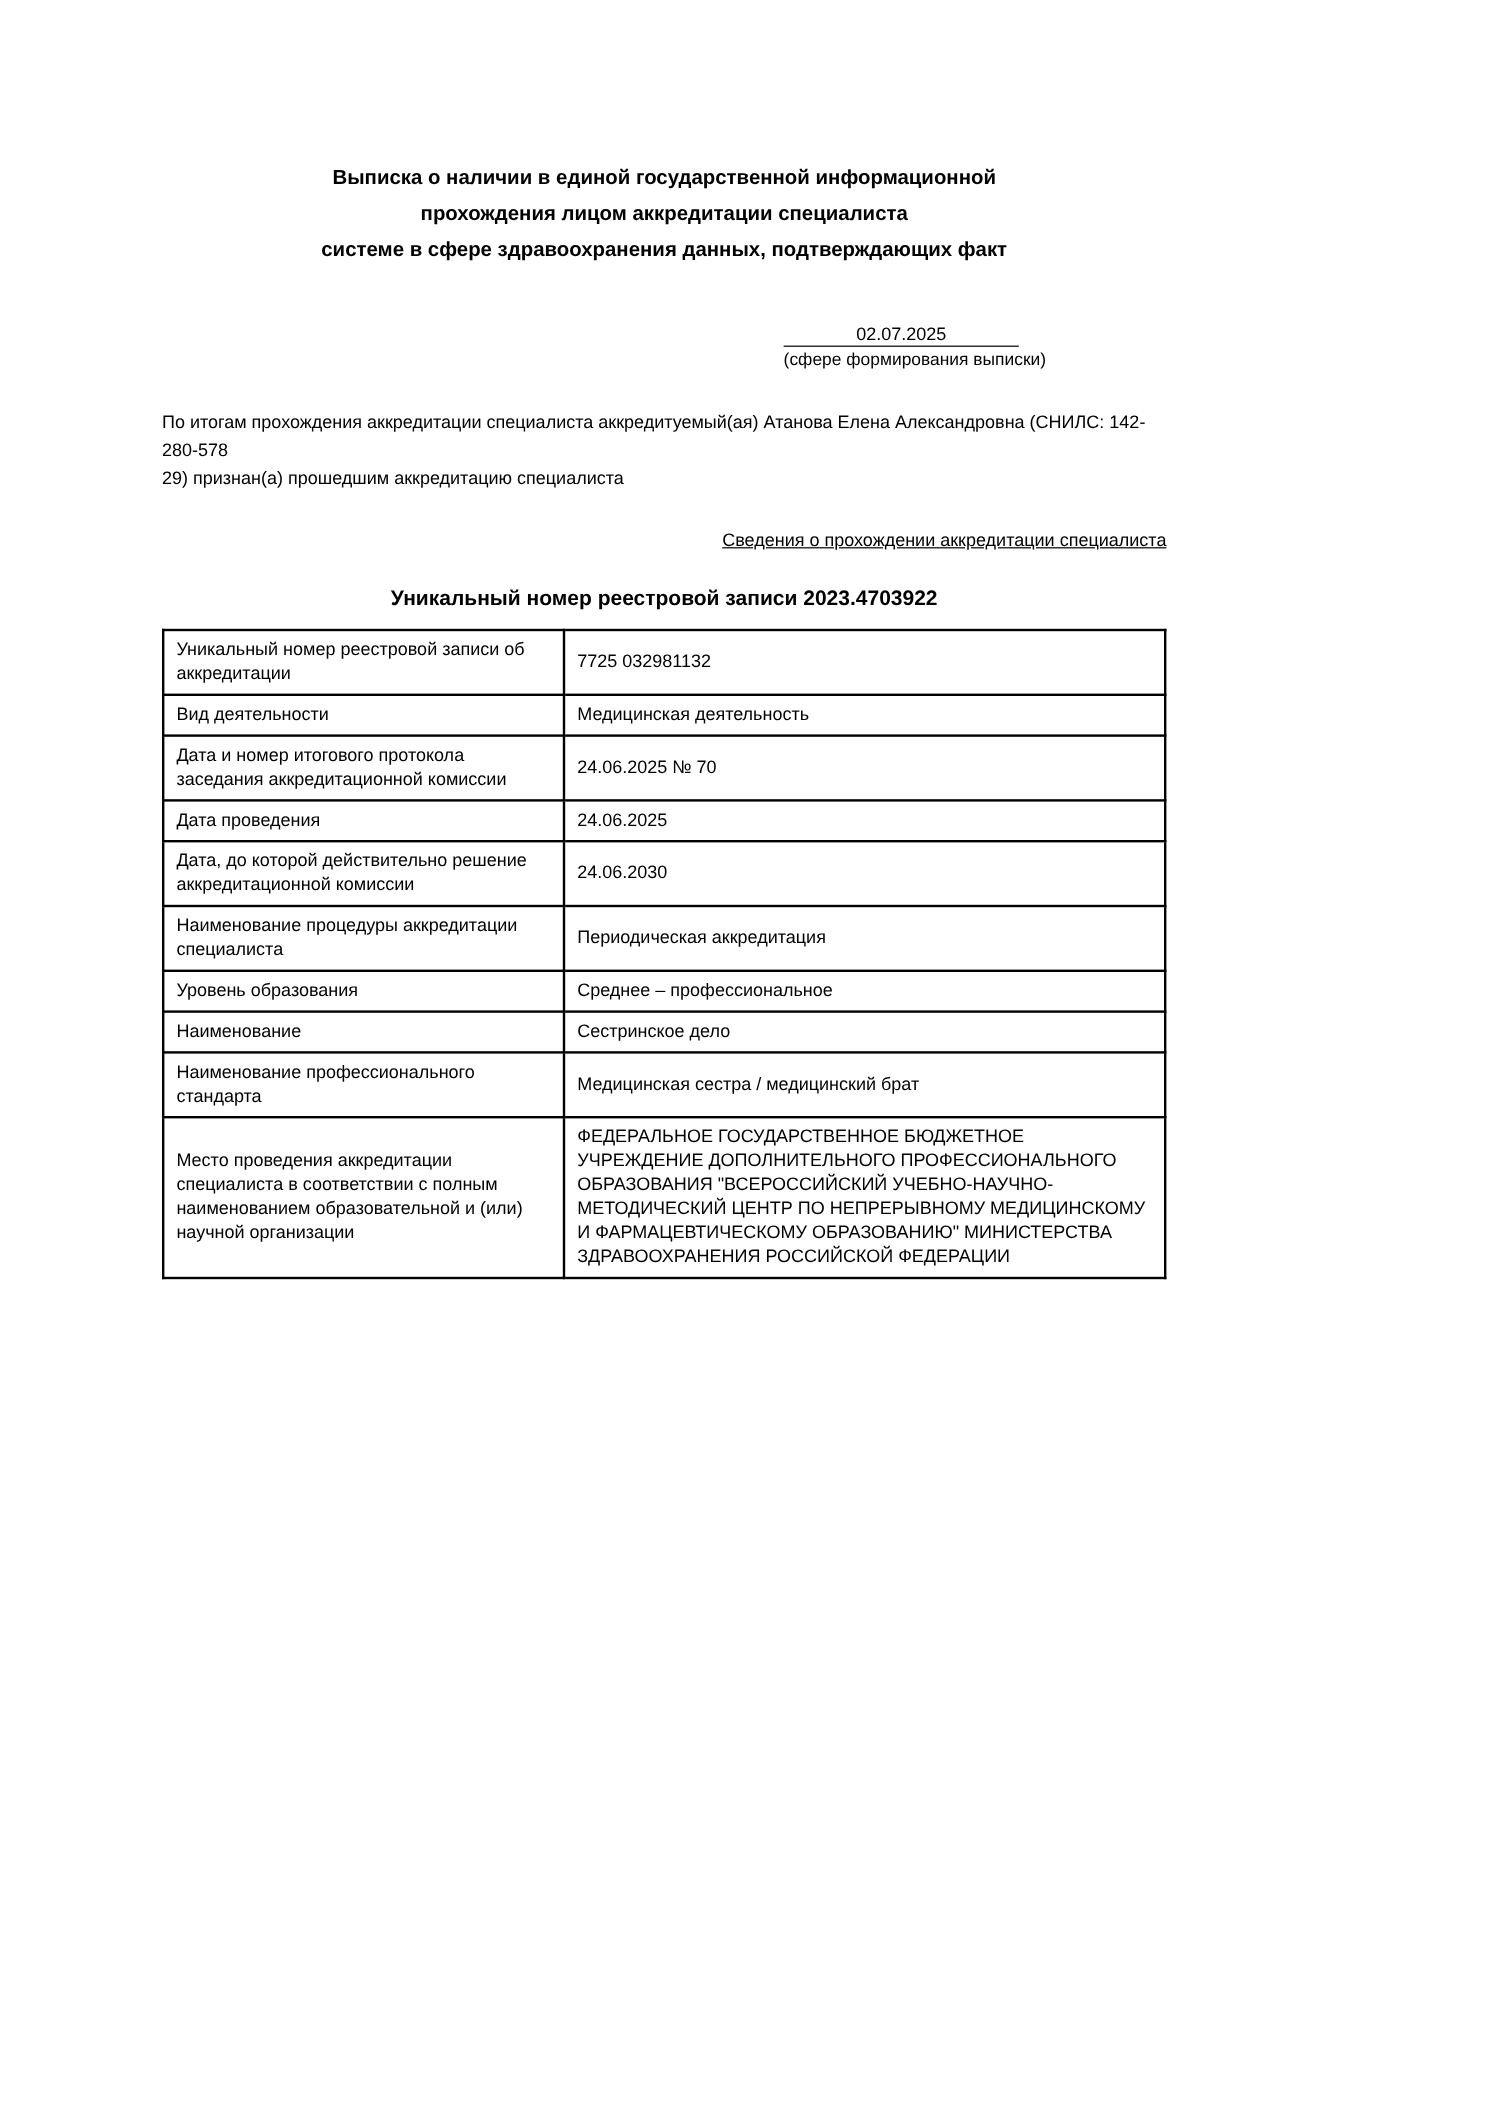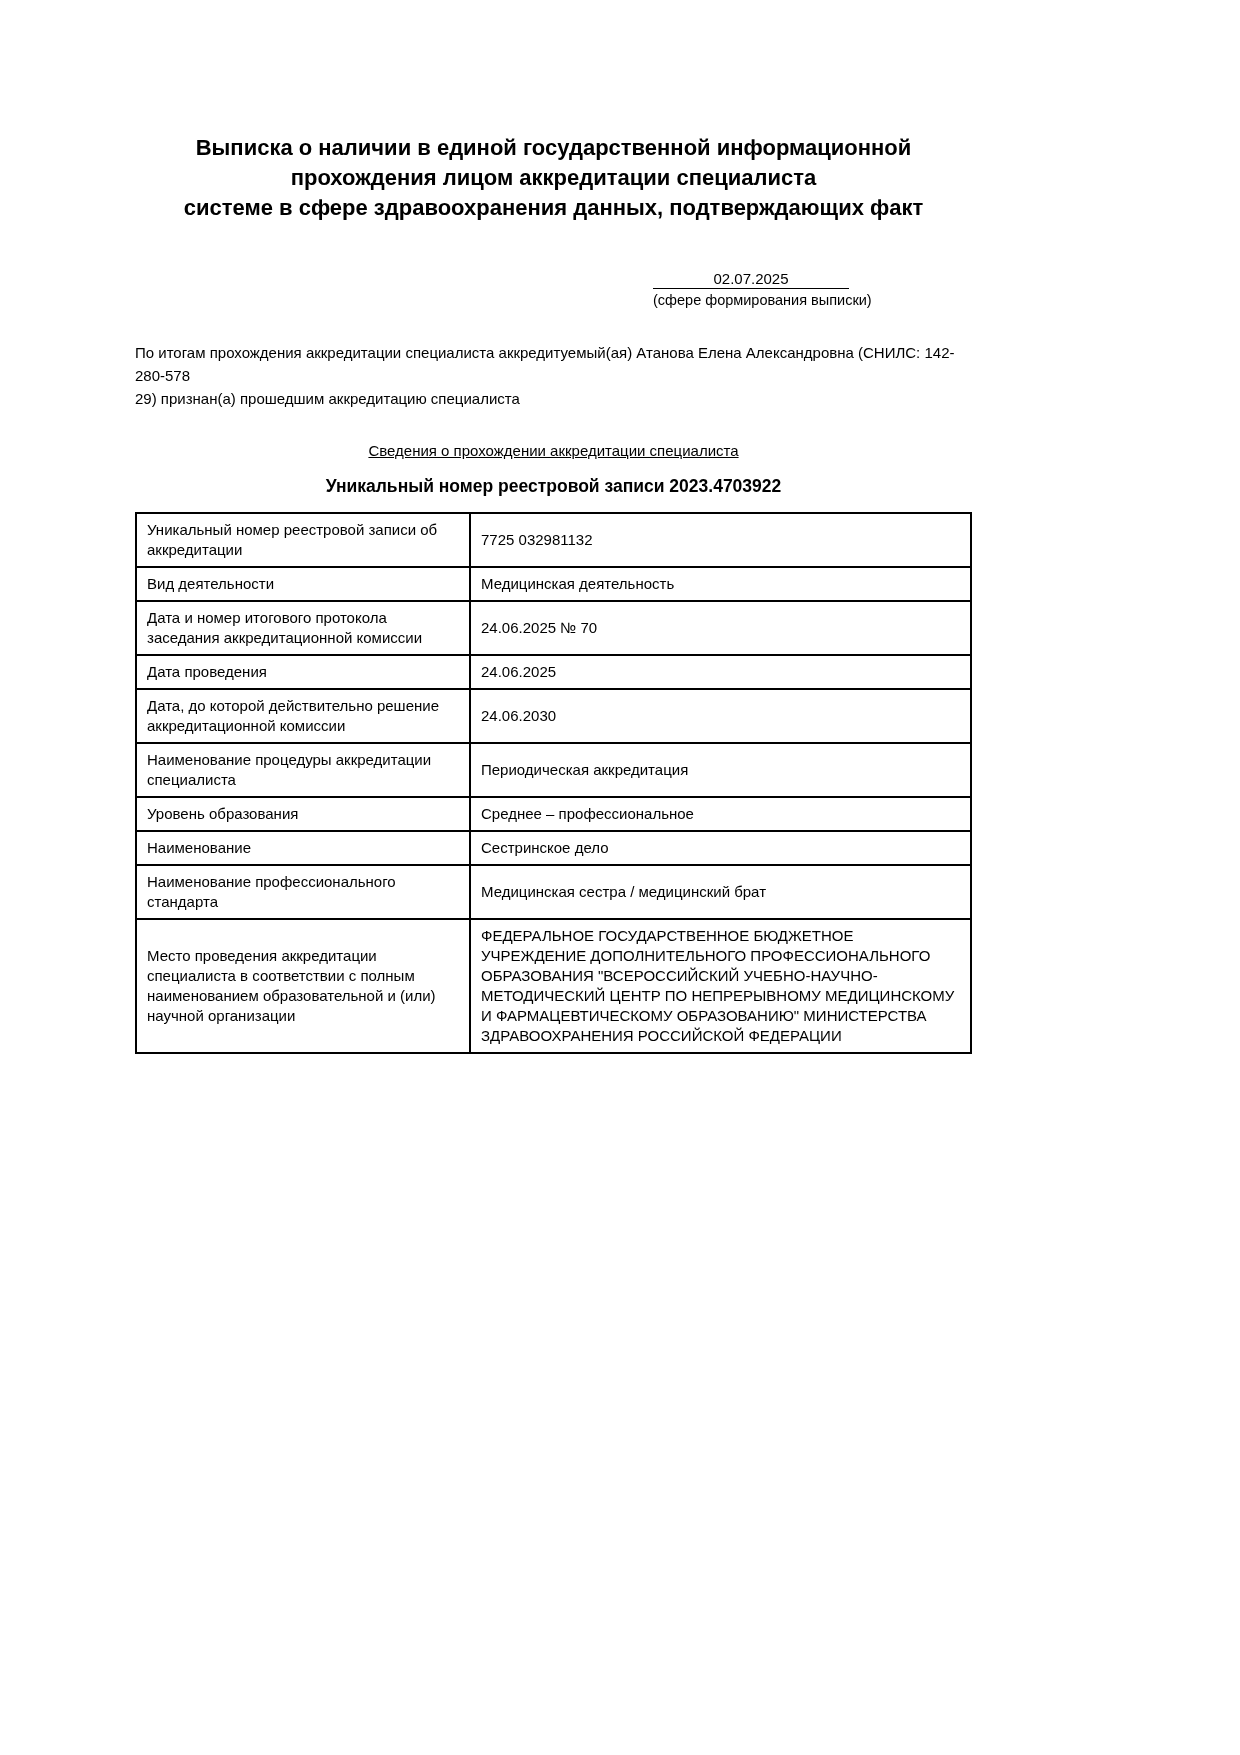--- a/index.html
+++ b/index.html
@@ -14,21 +14,21 @@
     -webkit-font-smoothing: antialiased;
   }
   .page {
     width: 837px;
     margin-left: 135px;
     padding-top: 133px;
     box-sizing: border-box;
   }
   .doc-title {
     margin: 0;
-    font-size: 22px;
+    font-size: 17px;
     font-weight: bold;
     line-height: 30px;
     text-align: center;
   }
   .doc-title .tline { display: block; }
 
   .date-block {
     width: 196px;
     margin: 47px 123px 0 auto;
     text-align: center;
@@ -50,27 +50,27 @@
 
   .intro {
     margin: 32px 0 0 0;
     font-size: 15px;
     line-height: 23px;
   }
   .intro .iline { display: block; }
 
   .section-heading {
     margin-top: 31px;
-    text-align: center;
+    text-align: right;
     font-size: 15px;
     text-decoration: underline;
     line-height: 19px;
   }
   .record-heading {
-    margin-top: 16px;
+    margin-top: 28px;
     text-align: center;
     font-size: 17.5px;
     font-weight: bold;
     line-height: 21px;
   }
 
   table.acc-table {
     margin-top: 15px;
     width: 100%;
     border-collapse: collapse;

